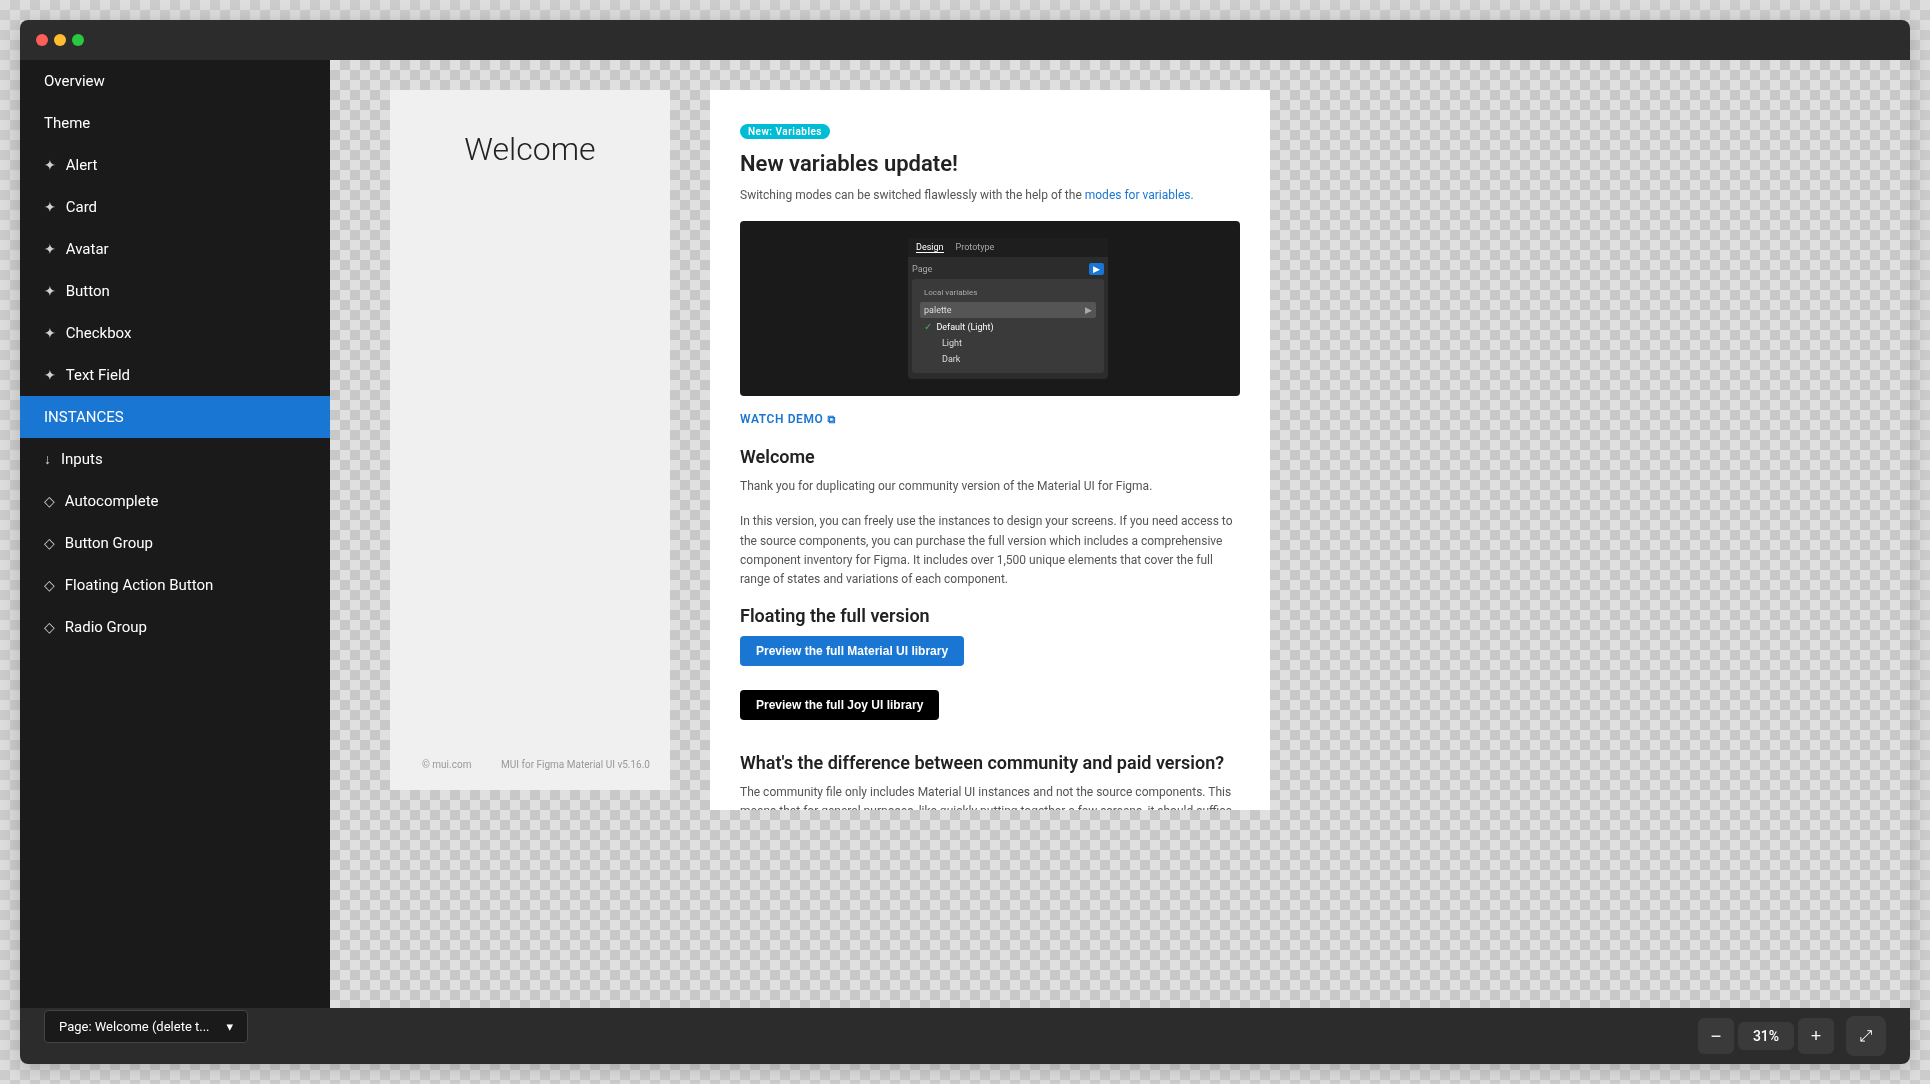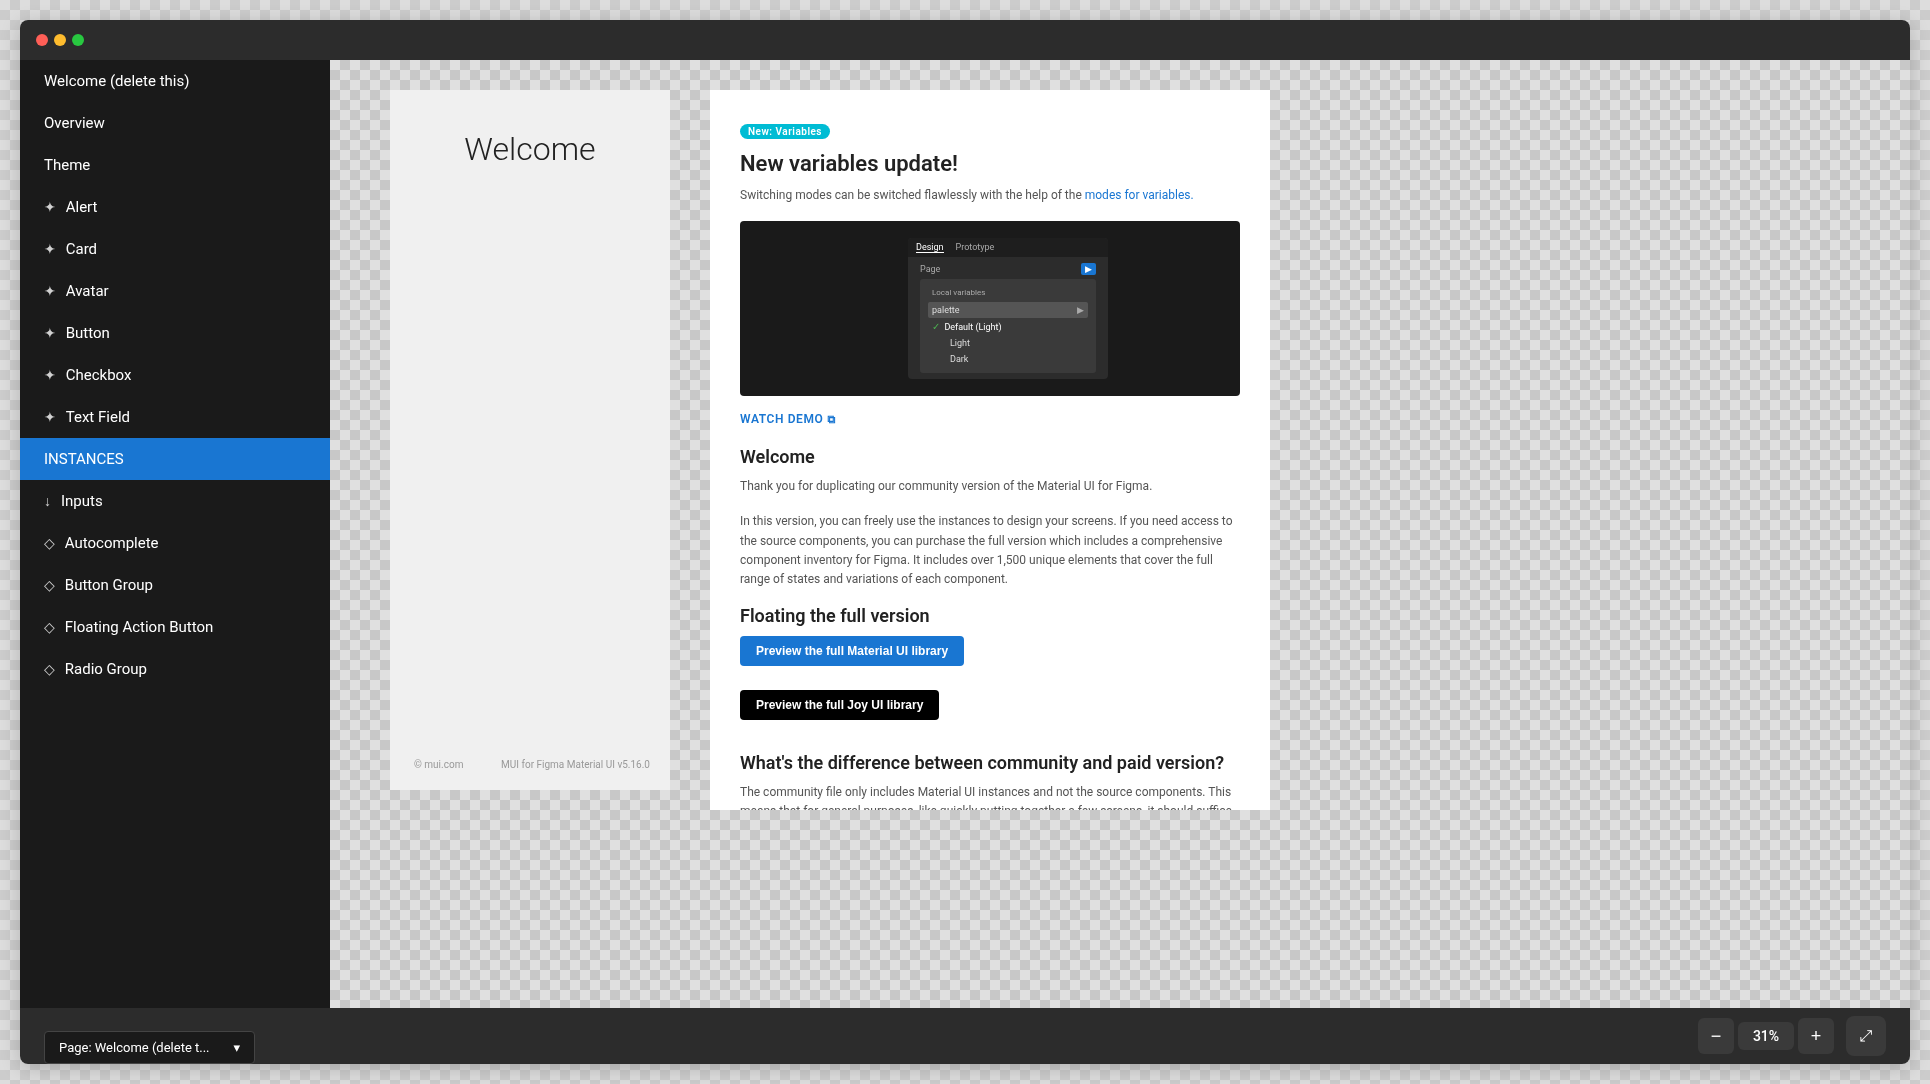--- a/index.html
+++ b/index.html
@@ -141,21 +141,21 @@
     .welcome-title {
       font-size: 32px;
       font-weight: 300;
       color: #222;
       margin-bottom: 20px;
     }
 
     .frame-footer {
       position: absolute;
       bottom: 20px;
-      left: 4px; right: 0;
+      left: 12px; right: 0;
       display: flex;
       justify-content: space-between;
       padding: 0 20px;
       font-size: 10px;
       color: #999;
     }
 
     
     .content-panel {
       position: absolute;
@@ -229,21 +229,21 @@
     }
     .figma-tab-bar {
       display: flex;
       background: #1e1e1e;
       padding: 4px 8px;
       gap: 12px;
     }
     .figma-tab { color: #aaa; font-size: 9px; cursor: pointer; }
     .figma-tab.active { color: #fff; border-bottom: 1px solid #fff; }
     .figma-content {
-      padding: 6px 12px;
+      padding: 6px 4px;
     }
     .figma-row {
       display: flex; justify-content: space-between; align-items: center;
       margin-bottom: 4px;
     }
     .figma-label { font-size: 9px; color: #aaa; }
     .figma-value { font-size: 9px; color: #fff; background: #1976d2; padding: 1px 4px; border-radius: 2px; }
     .figma-dropdown {
       background: #3a3a3a;
       border-radius: 3px;
@@ -316,25 +316,25 @@
 
     .page-selector {
       background: #1a1a1a;
       color: #ffffff;
       border: 1px solid #444;
       border-radius: 4px;
       padding: 8px 14px;
       font-size: 13px;
       display: flex;
       align-items: center;
-      gap: 24px;
+      gap: 17px;
       cursor: pointer;
       position: absolute;
       left: 24px;
-      bottom: 0;
+      bottom: 21px;
     }
 
     .zoom-controls {
       display: flex;
       align-items: center;
       gap: 4px;
     }
 
     .zoom-btn {
       width: 36px;
@@ -392,23 +392,20 @@
       <div class="traffic-light red"></div>
       <div class="traffic-light yellow"></div>
       <div class="traffic-light green"></div>
     </div>
   </div>
 
   <div class="main-area">
 
     <div class="sidebar">
 
-      <div class="sidebar-item">
-        <span>Welcome (delete this)</span>
-      </div>
       <div class="sidebar-item">
         <span>Overview</span>
       </div>
       <div class="sidebar-item">
         <span>Theme</span>
       </div>
       <div class="sidebar-item">
         <span class="sidebar-icon">✦</span>
         <span>Alert</span>
       </div>

